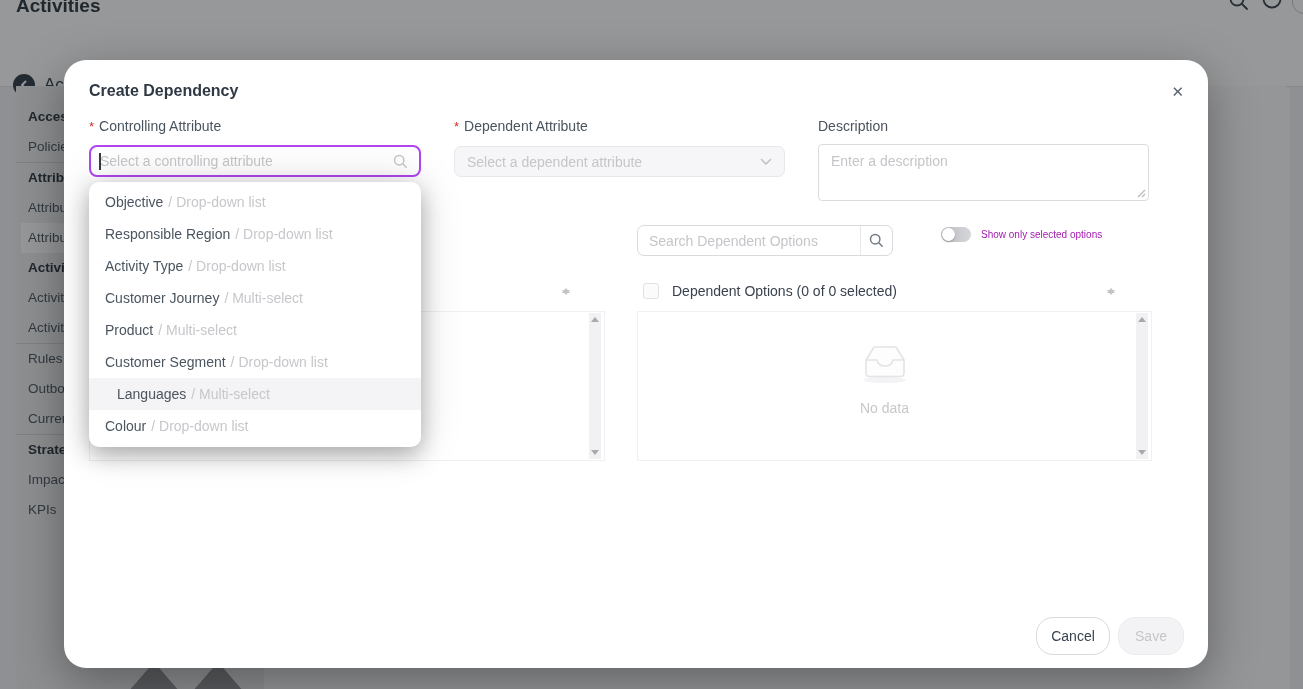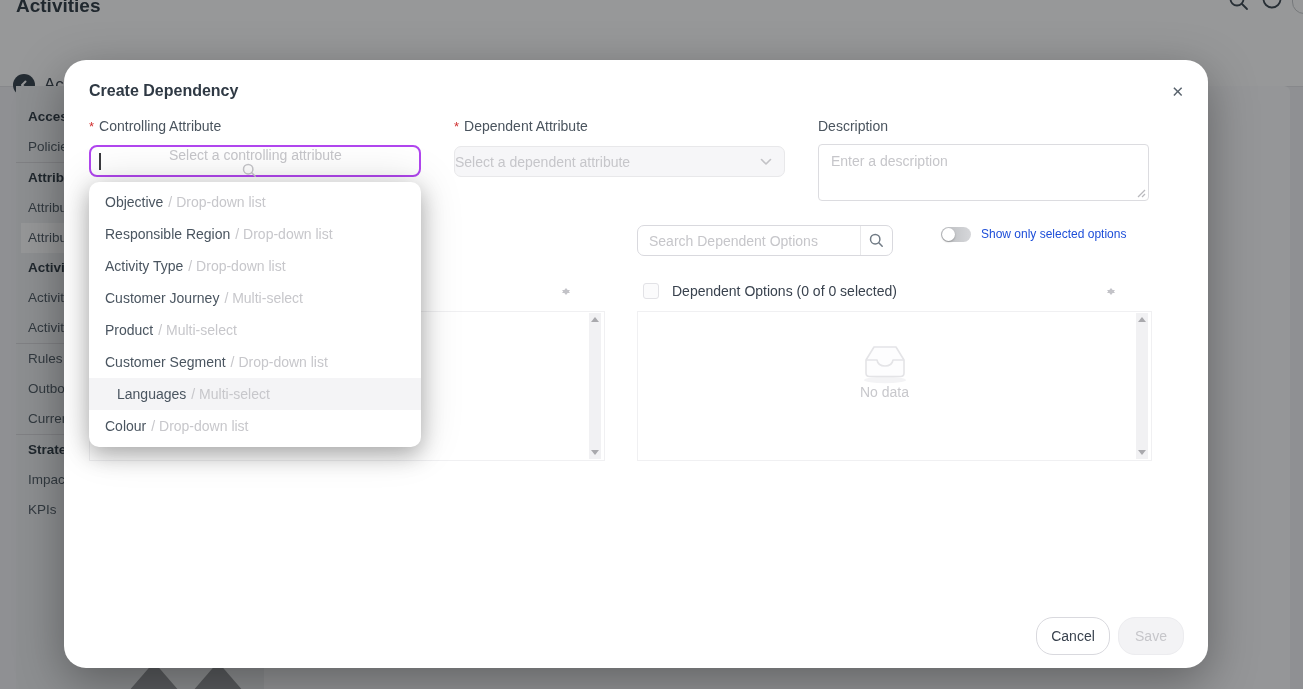--- a/index.html
+++ b/index.html
@@ -26,55 +26,55 @@
   
   #overlay{position:absolute;inset:0;background:rgba(8,9,11,0.42);z-index:5;}
 
   
   #modal{position:absolute;left:64px;top:60px;width:1144px;height:608px;background:#fff;border-radius:22px;
          box-shadow:0 14px 48px rgba(0,0,0,0.35);z-index:10;}
   .m-title{position:absolute;left:25px;top:22px;font-size:16px;font-weight:700;color:#2f3944;}
   .m-close{position:absolute;right:24px;top:24px;font-size:15px;color:#5a646e;cursor:pointer;line-height:1;}
   .f-label{position:absolute;top:58px;font-size:14px;color:#4a545e;display:flex;align-items:center;}
   .req{color:#d03030;margin-right:5px;font-size:13px;}
-  .ctrl-box{position:absolute;left:25px;top:85px;width:332px;height:32px;border:2px solid #b146ef;border-radius:8px;box-sizing:border-box;display:flex;align-items:center;flex-direction:column;}
+  .ctrl-box{position:absolute;left:25px;top:85px;width:332px;height:32px;border:2px solid #b146ef;border-radius:8px;box-sizing:border-box;display:flex;align-items:center;}
   .ctrl-box input{border:none;outline:none;flex:1;padding:0 0 0 9px;font-size:14px;color:#39424e;background:transparent;font-family:inherit;}
   .ctrl-box input::placeholder,.srch input::placeholder,textarea::placeholder{color:#c6c6ca;opacity:1;}
   .caret{position:absolute;left:8px;top:6px;width:1.5px;height:17px;background:#3a3a3e;}
-  .dis-select{position:absolute;left:390px;top:86px;width:331px;height:31px;background:#f6f6f8;border:1px solid #e8e8ea;border-radius:7px;box-sizing:border-box;display:flex;align-items:center;color:#c6c6ca;font-size:14px;}
+  .dis-select{position:absolute;left:390px;top:86px;width:331px;height:31px;background:#f6f6f8;border:1px solid #e8e8ea;border-radius:7px;box-sizing:border-box;display:flex;align-items:center;color:#c6c6ca;font-size:14px;padding-left:12px;}
   .desc{position:absolute;left:754px;top:84px;width:331px;height:57px;border:1px solid #dcdce0;border-radius:4px;box-sizing:border-box;resize:none;font-size:14px;padding:8px 12px;font-family:inherit;color:#39424e;outline:none;}
   .rs-handle{position:absolute;left:1072px;top:128px;pointer-events:none;}
 
   .srch{position:absolute;left:573px;top:165px;width:256px;height:31px;border:1px solid #d9d9de;border-radius:7px;box-sizing:border-box;display:flex;align-items:stretch;background:#fff;}
   .srch input{border:none;outline:none;flex:1;padding-left:11px;font-size:14px;background:transparent;border-radius:7px;font-family:inherit;color:#39424e;}
   .srch .mag-btn{width:31px;border-left:1px solid #e8e8ea;display:flex;align-items:center;justify-content:center;cursor:pointer;}
 
   .toggle-row{position:absolute;left:877px;top:163px;height:22px;display:flex;align-items:center;gap:10px;}
   .toggle{width:30px;height:15px;border-radius:8px;background:linear-gradient(90deg,#b9bbbe,#d6d7da);position:relative;cursor:pointer;}
   .knob{position:absolute;left:1px;top:1px;width:13px;height:13px;border-radius:50%;background:#fff;box-shadow:0 1px 2px rgba(0,0,0,.25);}
-  .toggle-label{font-size:12px;color:#1d4ed8;}
+  .toggle-label{font-size:10px;color:#a21caf;}
 
   .hdr-row{position:absolute;top:219px;height:24px;display:flex;align-items:center;}
   .hdr-left{left:25px;width:516px;}
   .hdr-right{left:573px;width:515px;padding-left:6px;box-sizing:border-box;gap:13px;}
   .hdr-label{font-size:14px;color:#39424e;}
   .checkbox{width:16px;height:16px;border:1.5px solid #e2e2e6;border-radius:3px;background:#fbfbfc;box-sizing:border-box;cursor:pointer;}
   .sort-icon{position:absolute;width:9px;height:15px;}
   .sort-icon::before{content:"";position:absolute;left:0;top:0;border:4.5px solid transparent;border-bottom:5.5px solid #c3c3c8;}
   .sort-icon::after{content:"";position:absolute;left:0;bottom:0;border:4.5px solid transparent;border-top:5.5px solid #c3c3c8;}
 
   .list{position:absolute;top:251px;height:150px;background:#fff;border:1px solid #f0f0f2;box-sizing:border-box;}
   .list-left{left:25px;width:516px;}
   .list-right{left:573px;width:515px;}
   .scrollbar{position:absolute;top:1px;bottom:1px;right:3px;width:12px;background:#f1f1f3;}
   .sb-arrow{position:absolute;left:2px;width:0;height:0;border-left:4px solid transparent;border-right:4px solid transparent;}
   .sb-up{top:4px;border-bottom:5px solid #a9a9ad;}
   .sb-down{bottom:4px;border-top:5px solid #a9a9ad;}
   .empty{position:absolute;left:0;right:20px;top:28px;display:flex;flex-direction:column;align-items:center;}
-  .empty-text{margin-top:0;font-size:14px;color:#c8c8cc;}
+  .empty-text{margin-top:16px;font-size:14px;color:#c8c8cc;}
 
   .btn{position:absolute;top:557px;height:38px;border-radius:17px;font-size:14px;font-family:inherit;cursor:pointer;display:flex;align-items:center;justify-content:center;box-sizing:border-box;}
   .btn-cancel{left:972px;width:74px;background:#fff;border:1px solid #d9d9de;color:#39424e;}
   .btn-save{left:1054px;width:66px;background:#f3f3f5;border:1px solid #ececef;color:#c6c6ca;}
 
   
   #dropdown{position:absolute;left:89px;top:182px;width:332px;height:265px;background:#fff;border-radius:10px;z-index:20;
             box-shadow:0 8px 22px rgba(0,0,0,0.28),0 0 45px rgba(0,0,0,0.14);padding:4px 0;box-sizing:border-box;overflow:hidden;}
   .opt{height:32px;display:flex;align-items:center;padding:0 16px;font-size:14px;cursor:pointer;white-space:nowrap;}
   .opt .o-name{color:#4a5560;}

